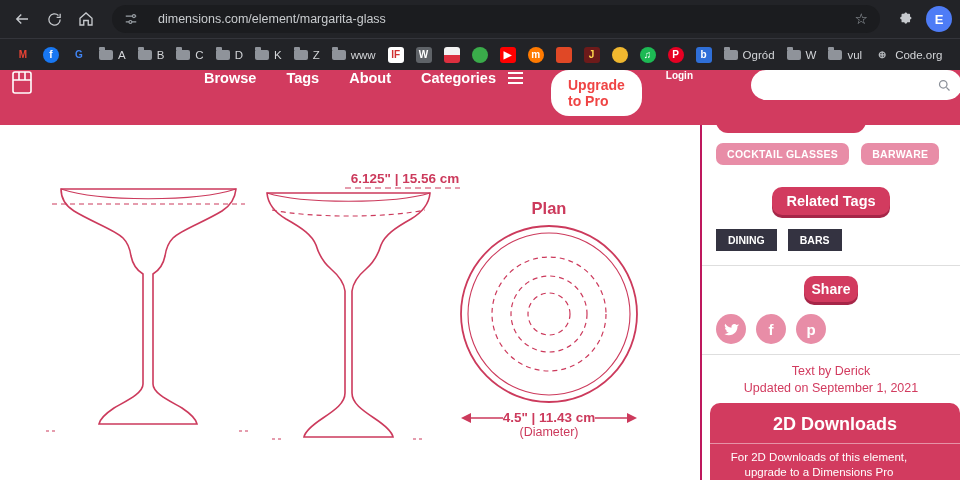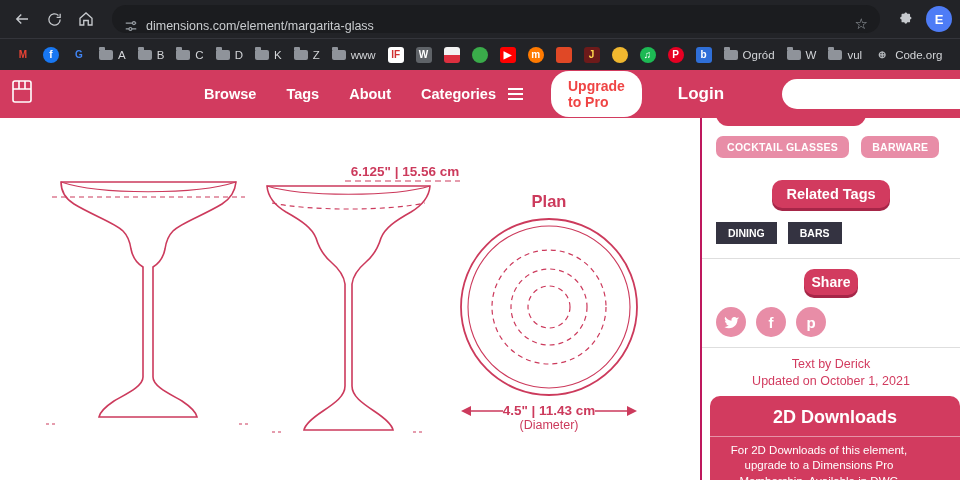--- a/index.html
+++ b/index.html
@@ -6,21 +6,21 @@
   html,body { width:960px; height:480px; overflow:hidden; background:#fff;
               font-family:"Liberation Sans", sans-serif; }
 
   
   .toolbar { height:38px; background:#222327; display:flex; align-items:center;
              padding:0 8px; gap:4px; }
   .tool-btn { width:28px; height:28px; border-radius:50%; display:flex;
               align-items:center; justify-content:center; flex:0 0 auto; }
   .tool-btn svg { stroke:#c6c9cd; fill:none; stroke-width:1.8; }
   .omnibox { flex:1; height:28px; background:#1b1c1f; border-radius:14px;
-             display:flex; align-items:flex-end; gap:8px; padding:0 12px; margin:0 8px; }
+             display:flex; align-items:center; gap:20px; padding:0 12px; margin:0 8px; }
   .url { color:#c9cccf; font-size:12.5px; flex:1; white-space:nowrap; overflow:hidden; }
   .star { color:#9aa0a6; font-size:15px; }
   .puzzle svg { fill:#c6c9cd; stroke:none; }
   .avatar { width:26px; height:26px; border-radius:50%; background:#4e7cf6; color:#fff;
             font-size:13px; font-weight:700; display:flex; align-items:center;
             justify-content:center; margin-left:2px; }
 
   .bookmarks { height:32px; background:#222327; border-top:1px solid #34353b;
                display:flex; align-items:center; padding:0 10px; gap:2px;
                overflow:hidden; white-space:nowrap; }
@@ -28,31 +28,31 @@
   .bm-fav { width:16px; height:16px; border-radius:3px; display:flex; align-items:center;
             justify-content:center; font-size:10px; font-weight:700; flex:0 0 auto; }
   .bm-fav.round { border-radius:50%; }
   .bm-folder { width:14px; height:10px; background:#8f939a; border-radius:1px 2px 2px 2px;
                position:relative; flex:0 0 auto; }
   .bm-folder::before { content:""; position:absolute; top:-3px; left:0; width:6px;
                        height:3px; background:#8f939a; border-radius:1px 1px 0 0; }
   .bm-label { font-size:11.5px; color:#d3d5d8; }
 
   
-  .site-header { height:48px; background:#d23b5f; display:flex; align-items:center;
+  .site-header { height:55px; background:#d23b5f; display:flex; align-items:flex-start;
                  padding:0 8px; color:#fff; }
   .logo { margin-left:2px; }
   .logo svg { stroke:#fff; fill:none; stroke-width:1.6; }
   .nav { display:flex; gap:30px; margin-left:170px; align-items:center; }
   .nav-link { font-size:14.5px; font-weight:600; color:#fff; cursor:pointer; }
   .burger { width:15px; height:2px; background:#fff; box-shadow:0 -5px 0 #fff, 0 5px 0 #fff;
             margin-left:-18px; }
   .upgrade { background:#fff; color:#ef4444; font-weight:700; font-size:14px;
              padding:7px 17px; border-radius:18px; margin-left:28px; }
-  .login { font-size:17px; font-weight:600; margin-left:36px; }
+  .login { font-size:10px; font-weight:600; margin-left:24px; }
   .dots9 { width:3px; height:3px; background:#fff; margin-left:32px;
            box-shadow:6px 0 #fff,12px 0 #fff,0 6px #fff,6px 6px #fff,12px 6px #fff,
                       0 12px #fff,6px 12px #fff,12px 12px #fff; margin-top:-10px; }
   .searchbox { height:30px; background:#fff; border-radius:16px; width:238px;
                margin-left:26px; display:flex; align-items:center; padding:0 10px; }
   .searchbox input { border:none; outline:none; flex:1; font-size:13px; background:transparent; }
   .searchbox svg { stroke:#8a8f98; fill:none; stroke-width:2; flex:0 0 auto; }
 
   
   .content { display:flex; height:362px; }
@@ -322,21 +322,21 @@
       </span>
       <span class="social">
         <span>p</span>
       </span>
     </div>
 
     <div class="divider" style="margin-top:10px"></div>
 
     <div class="credit">
       <div>Text by Derick</div>
-      <div>Updated on October 1, 2021</div>
+      <div>Updated on September 1, 2021</div>
     </div>
 
     <div class="panel">
       <div class="panel-title">2D Downloads</div>
       <div class="panel-body">For 2D Downloads of this element, upgrade to a Dimensions Pro Membership. Available in DWG (CAD,</div>
 
     </div>
   </div>
 </div>
 

